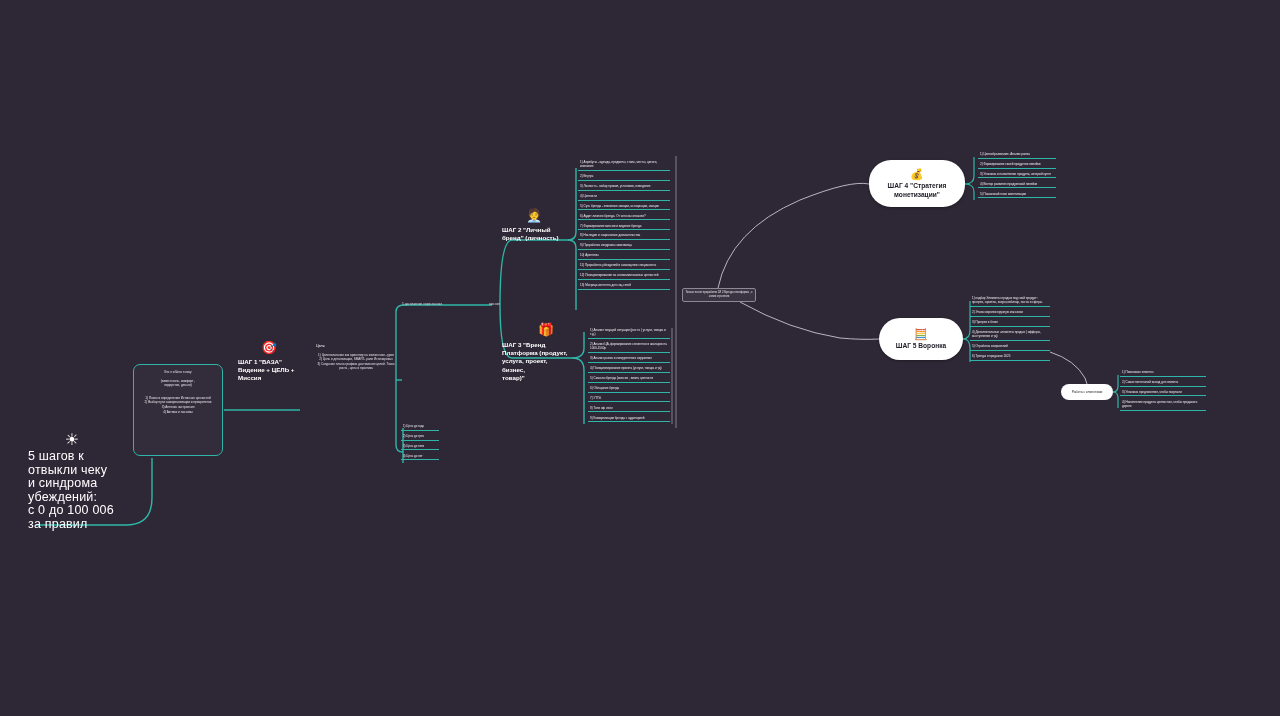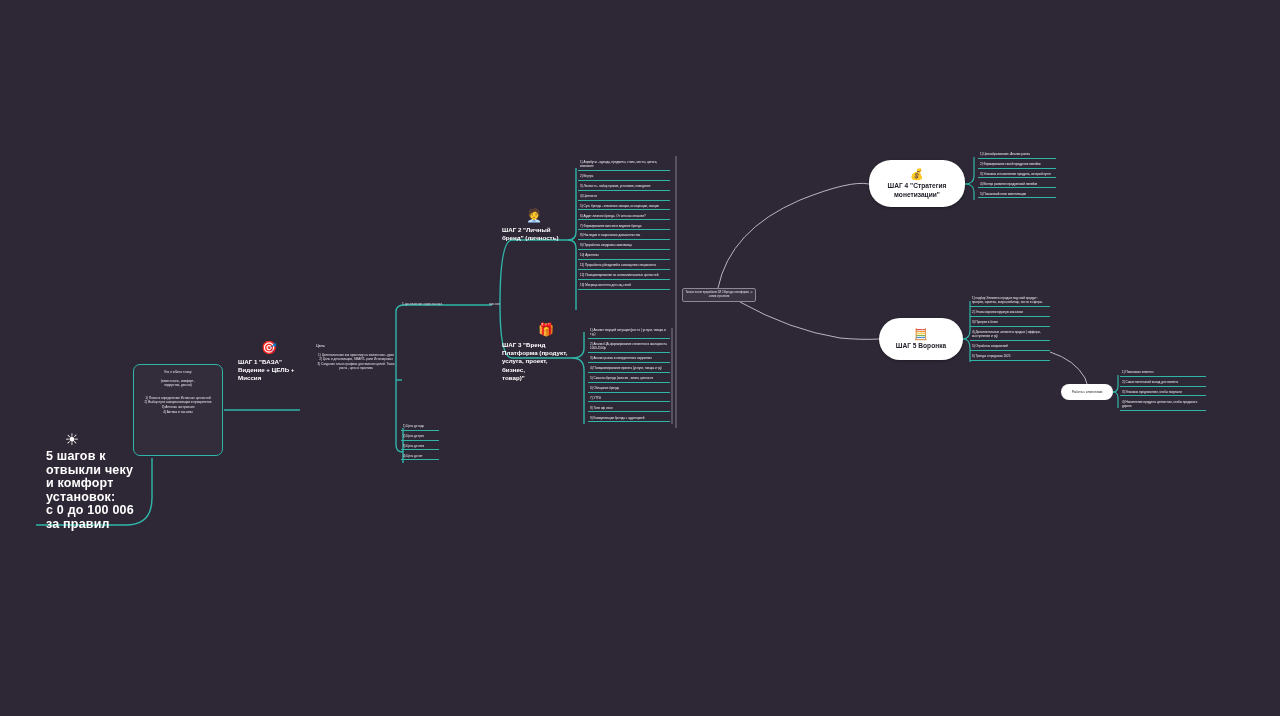--- a/index.html
+++ b/index.html
@@ -11,22 +11,22 @@
     position:relative;
     color:#ffffff;
   }
   #canvas{position:absolute;left:0;top:0;width:1280px;height:716px;}
   svg#wires{position:absolute;left:0;top:0;width:1280px;height:716px;pointer-events:none;}
 
   .node{position:absolute;box-sizing:border-box;}
 
   
   .root-title{
-    left:46px;top:450px;width:130px;
-    font-size:12.5px;line-height:13.5px;font-weight:bold;color:#ffffff;
+    left:28px;top:450px;width:130px;
+    font-size:12.5px;line-height:13.5px;font-weight:normal;color:#ffffff;
     letter-spacing:.2px;
   }
   .root-icon{left:62px;top:430px;width:20px;height:20px;font-size:16px;line-height:20px;text-align:center;}
 
   
   .card{
     border:1.2px solid #2fb6a8;
     border-radius:7px;
     background:#332c3b;
     padding:5px 6px;
@@ -148,22 +148,22 @@
       <path d="M676 156 L676 428"></path>
       <path d="M672 328 L672 424"></path>
     </g>
   </svg>
 
   <div class="node root-icon">☀</div>
 
   <div class="node root-title" id="rootTitle" style="top:450px">
       <div>5 шагов к</div>
       <div>отвыкли чеку</div>
-      <div>и комфорт</div>
-      <div>установок:</div>
+      <div>и синдрома</div>
+      <div>убеждений:</div>
       <div>с 0 до 100 006</div>
       <div>за правил</div>
     </div>
 
   <div class="node card base-card">
     <div class="ln">Кто я и Чего я хочу</div>
     <div class="gap"></div>
     <div class="ln">(известность, комфорт ,</div>
     <div class="ln">лидерство, деньги)</div>
     <div class="gap"></div>

